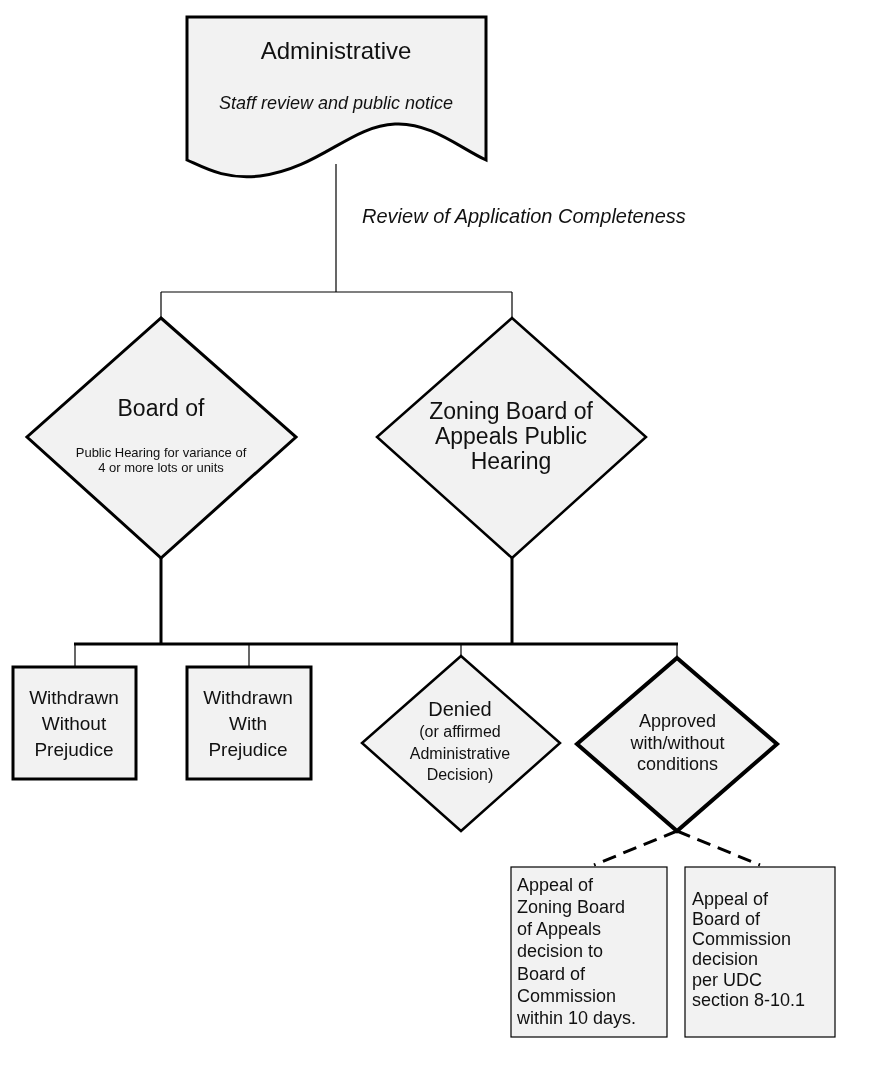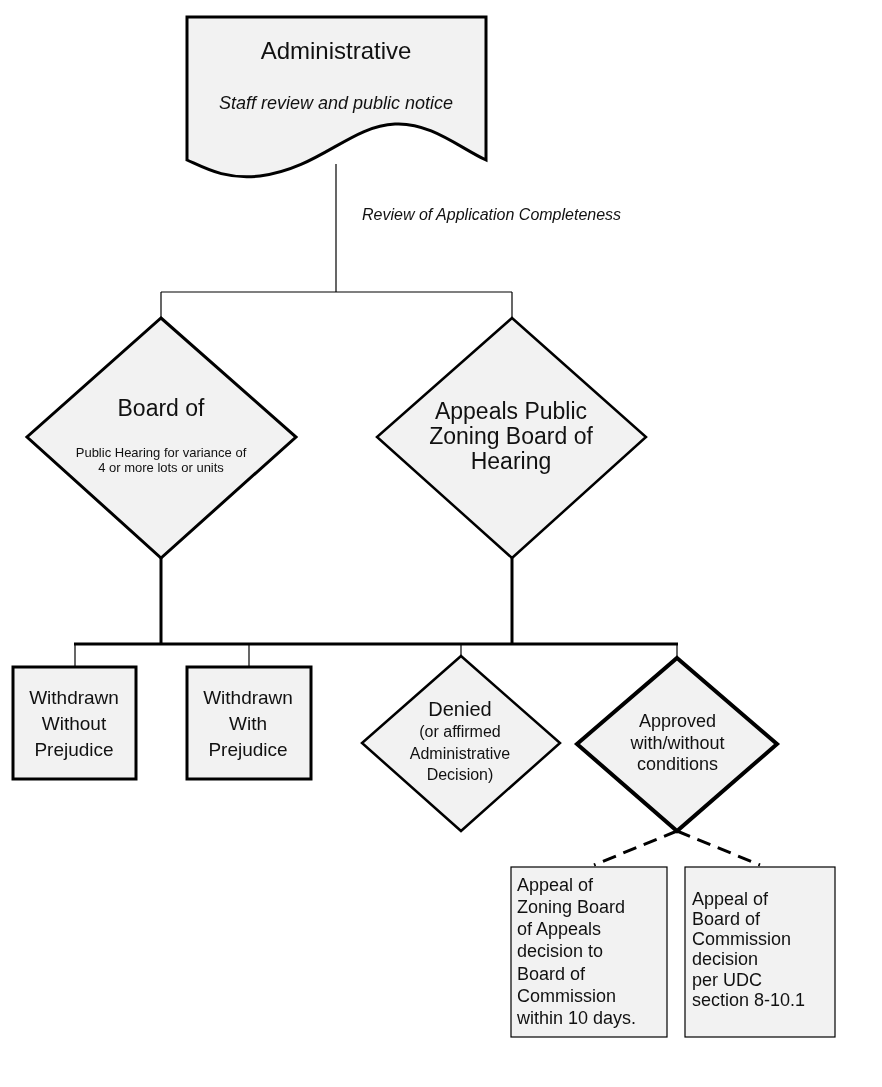--- a/index.html
+++ b/index.html
@@ -3,21 +3,21 @@
 <meta charset="utf-8">
 <style>
   html, body { margin:0; padding:0; background:#ffffff; }
   body { width:882px; height:1087px; position:relative; overflow:hidden;
          font-family:"Liberation Sans", "DejaVu Sans", sans-serif; color:#111; }
   svg.canvas { position:absolute; left:0; top:0; }
   .lbl { position:absolute; text-align:center; line-height:1.08; color:#111; }
   .lbl span { display:block; }
   .doc-title { left:190px; top:38px; width:292px; font-size:24px; }
   .doc-sub { left:190px; top:94px; width:292px; font-size:18px; font-style:italic; }
-  .review { left:362px; top:206px; width:380px; font-size:16px; font-style:italic; text-align:left; }
+  .review { left:362px; top:206px; width:380px; font-size:20px; font-style:italic; text-align:left; }
   .boc-title { left:50px; top:396px; width:222px; font-size:23px; }
   .boc-sub { left:50px; top:446px; width:222px; font-size:13px; line-height:1.15; }
   .zba-title { left:400px; top:399px; width:222px; font-size:23px; }
   .box-label { font-size:19px; line-height:1.38; }
   .wwo { left:14px; top:685px; width:120px; }
   .ww  { left:188px; top:685px; width:120px; }
   .denied-title { left:390px; top:699px; width:140px; font-size:20px; }
   .denied-sub { left:390px; top:721px; width:140px; font-size:16px; line-height:1.35; }
   .approved { left:595px; top:711px; width:165px; font-size:18px; line-height:1.2; }
   .appeal { font-size:18px; text-align:left; line-height:1.23; }
@@ -72,22 +72,22 @@
 
 <div class="lbl boc-title">
   <span>Board of</span>
 </div>
 <div class="lbl boc-sub">
   <span>Public Hearing for variance of</span>
   <span>4 or more lots or units</span>
 </div>
 
 <div class="lbl zba-title">
+  <span>Zoning Board of</span>
   <span>Appeals Public</span>
-  <span>Zoning Board of</span>
   <span>Hearing</span>
 </div>
 
 <div class="lbl box-label wwo">
   <span>Withdrawn</span>
   <span>Without</span>
   <span>Prejudice</span>
 </div>
 <div class="lbl box-label ww">
   <span>Withdrawn</span>

